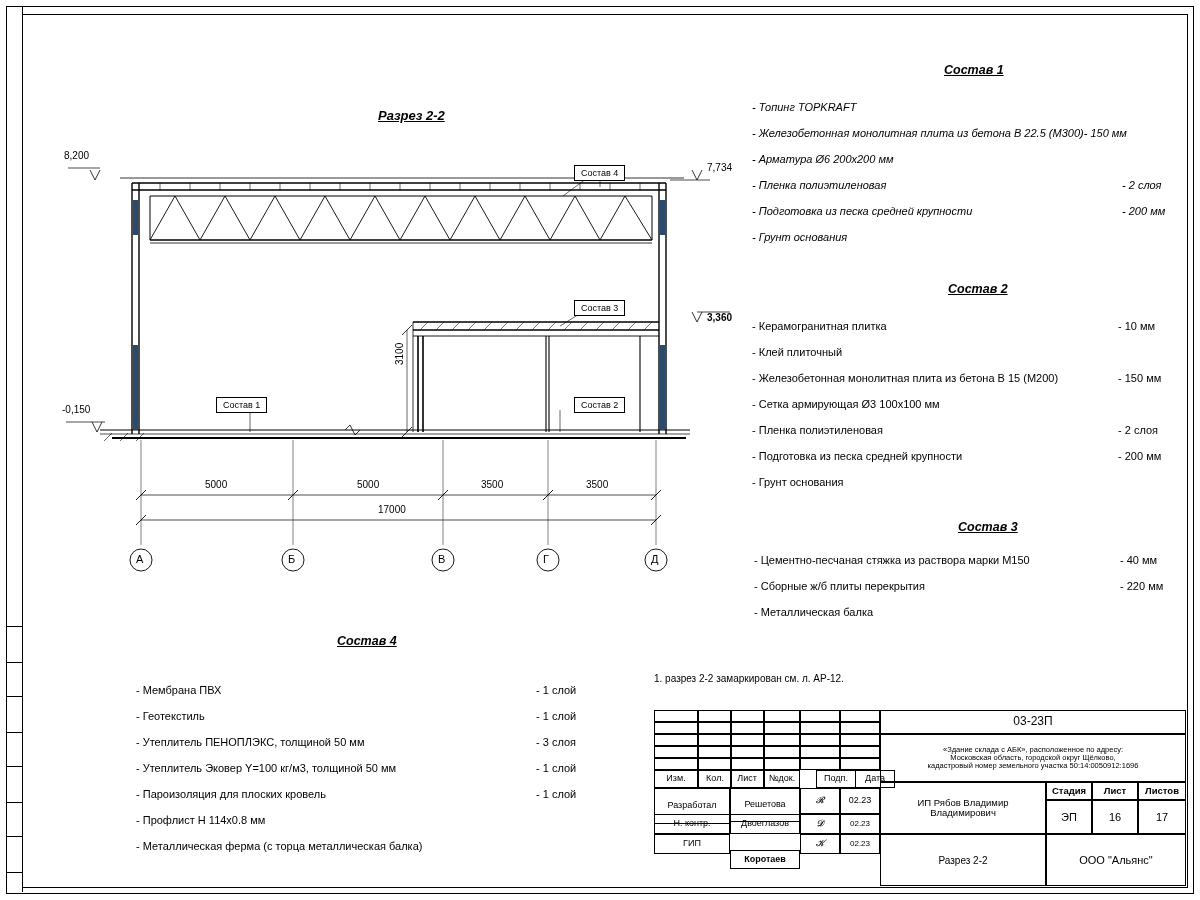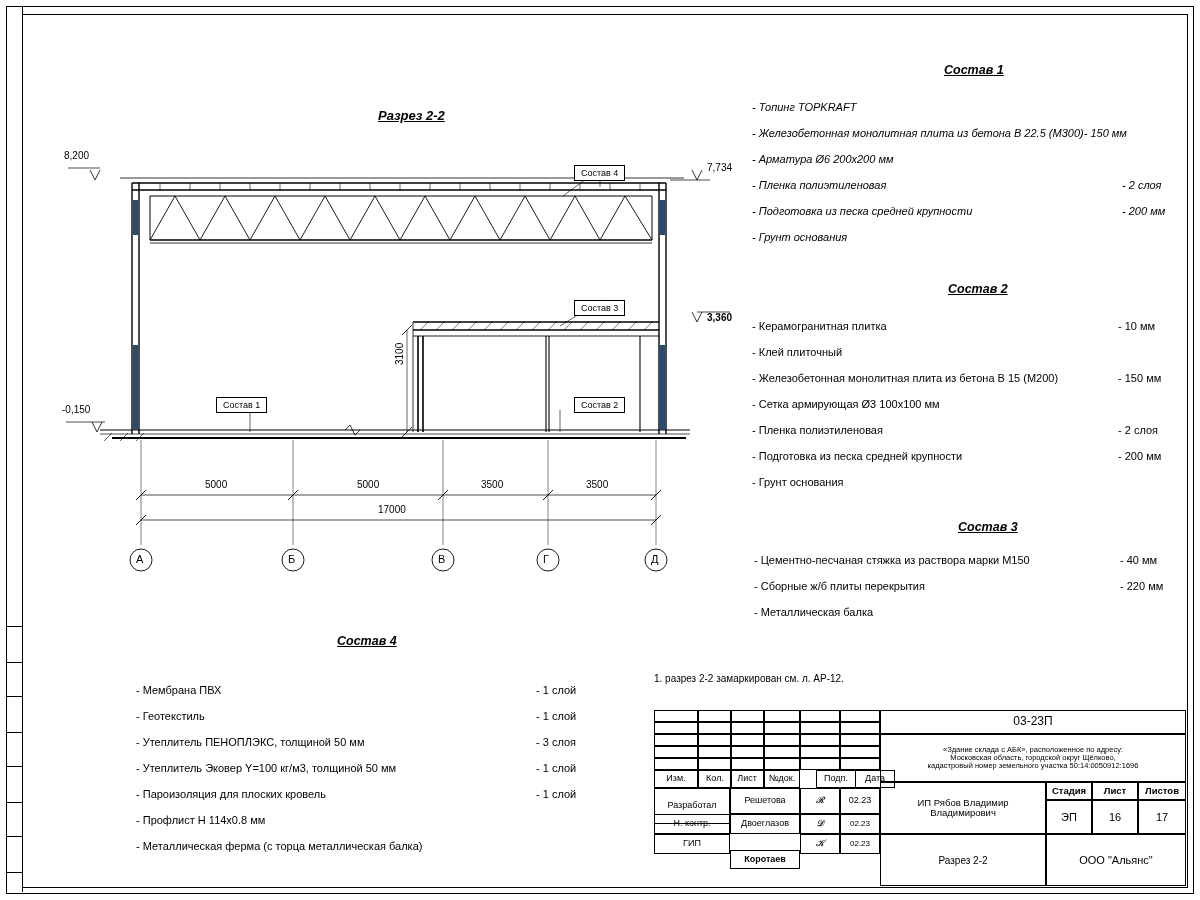--- a/index.html
+++ b/index.html
@@ -421,21 +421,21 @@
     <div class="cellbox" style="left:186px; top:0px; width:40px; height:60px;"></div>
 
     <div class="cellbox" style="left:0px; top:60px; width:44px; height:18px; font-size:9px;">Изм.</div>
     <div class="cellbox" style="left:44px; top:60px; width:32px; height:18px; font-size:9px;">Кол.</div>
     <div class="cellbox" style="left:76px; top:60px; width:34px; height:18px; font-size:9px;">Лист</div>
     <div class="cellbox" style="left:110px; top:60px; width:36px; height:18px; font-size:9px;">№док.</div>
     <div class="cellbox" style="left:162px; top:60px; width:40px; height:18px; font-size:9px;">Подп.</div>
     <div class="cellbox" style="left:186px; top:60px; width:40px; height:18px; font-size:9px;margin-left:15px;">Дата</div>
 
     <div class="cellbox left-align" style="left:0px; top:78px; width:76px; height:36px;">Разработал</div>
-    <div class="cellbox left-align" style="left:76px; top:78px; width:70px; height:26px;">Решетова</div>
+    <div class="cellbox left-align" style="left:76px; top:78px; width:70px; height:34px;">Решетова</div>
     <div class="cellbox sig" style="left:146px; top:78px; width:40px; height:26px;">𝓡</div>
     <div class="cellbox" style="left:186px; top:78px; width:40px; height:26px;">02.23</div>
 
     <div class="cellbox left-align" style="left:0px; top:104px; width:76px; height:20px;">Н. контр.</div>
     <div class="cellbox left-align" style="left:76px; top:104px; width:70px; height:20px;">Двоеглазов</div>
     <div class="cellbox sig" style="left:146px; top:104px; width:40px; height:20px;">𝓓</div>
     <div class="cellbox" style="left:186px; top:104px; width:40px; height:20px; font-size:8px;">02.23</div>
 
     <div class="cellbox left-align" style="left:0px; top:124px; width:76px; height:20px;">ГИП</div>
     <div class="cellbox left-align" style="left:76px; top:140px; width:70px; height:19px;font-weight:bold;">Коротаев</div>

